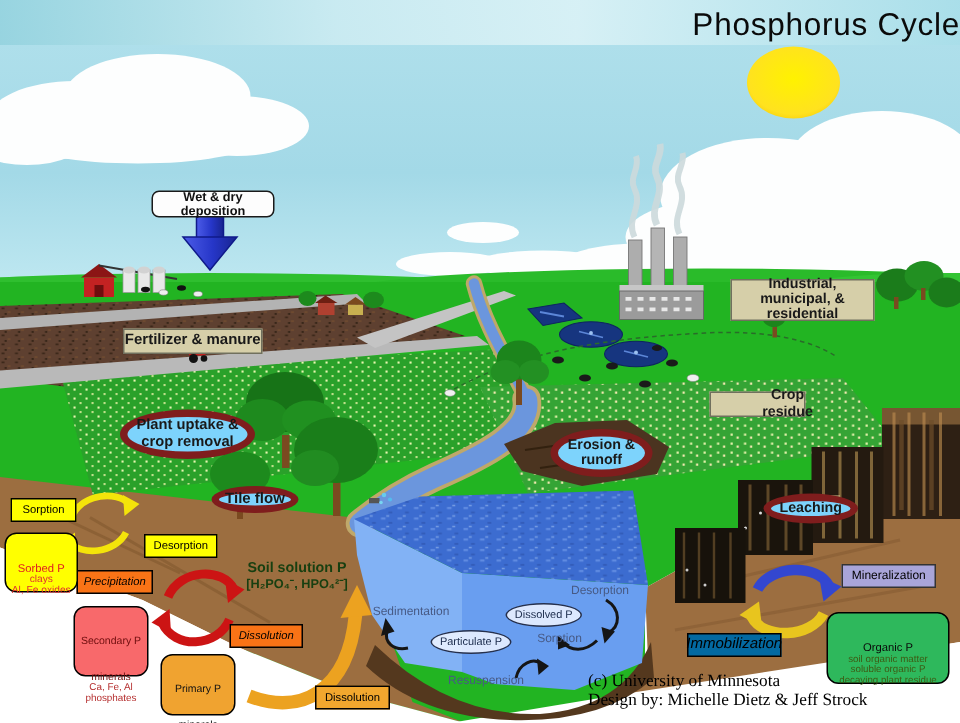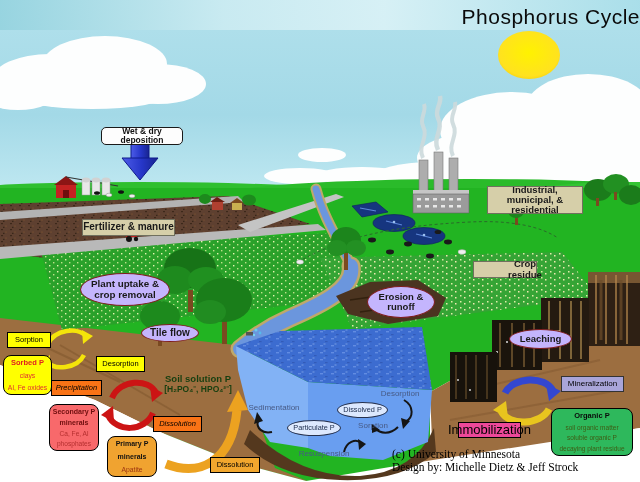--- a/index.html
+++ b/index.html
@@ -6,31 +6,31 @@
   .stage{position:relative;width:640px;height:482px;background:#fff;overflow:hidden;
          font-family:"Liberation Sans", sans-serif;}
   .stage svg{position:absolute;left:0;top:0;}
   .title{position:absolute;top:5px;left:0;width:640px;text-align:right;
          font-size:21px;color:#0a0a0a;letter-spacing:0.5px;}
   .lbl{position:absolute;display:flex;align-items:center;justify-content:center;
        text-align:center;box-sizing:border-box;line-height:1.08;}
   .whitebox{background:#fdfdfd;border:1.4px solid #1a1a1a;border-radius:5px;
             font-weight:bold;font-size:8.5px;color:#111;}
   .tanbox{background:#d6cfa9;border:1px solid #70705e;font-weight:bold;color:#191919;}
-  .tanellipse{background:#c4b5fd;border:1px solid #7f1d1d;border-radius:50%;
+  .tanellipse{background:#7dd3fc;border:5px solid #7f1d1d;border-radius:50%;
               font-weight:bold;color:#191919;}
   .proc{border:1px solid #000;font-size:7.5px;color:#000;}
   .py{background:#ffff00;}
   .pr{background:#f97316;font-style:italic;}
   .po{background:#f2a72e;}
   .plav{background:#a9a5d9;font-size:8px;}
-  .py2{background:#ec4899;font-size:13px;}
+  .py2{background:#0369a1;font-size:10px;font-style:italic;}
   .mineral{border:1.3px solid #000;border-radius:8px;display:flex;flex-direction:column;
            justify-content:space-between;padding:3px 1px;}
-  .mineral .t{font-weight:bold;}
+  .mineral .t{font-weight:normal;margin-top:16px;}
   .sorbedp{background:#ffff00;}
   .sorbedp .t{color:#e02020;font-size:7.5px;}
   .sorbedp .s{color:#e03030;font-size:6.8px;}
   .secp{background:#f8696b;}
   .secp .t{color:#6e0e0e;font-size:7px;}
   .secp .s{color:#b52f2f;font-size:6.6px;}
   .prip{background:#f0a330;}
   .prip .t{color:#111;font-size:7px;}
   .prip .s{color:#9c3410;font-size:6.8px;}
   .orgp{background:#2eb85c;}

